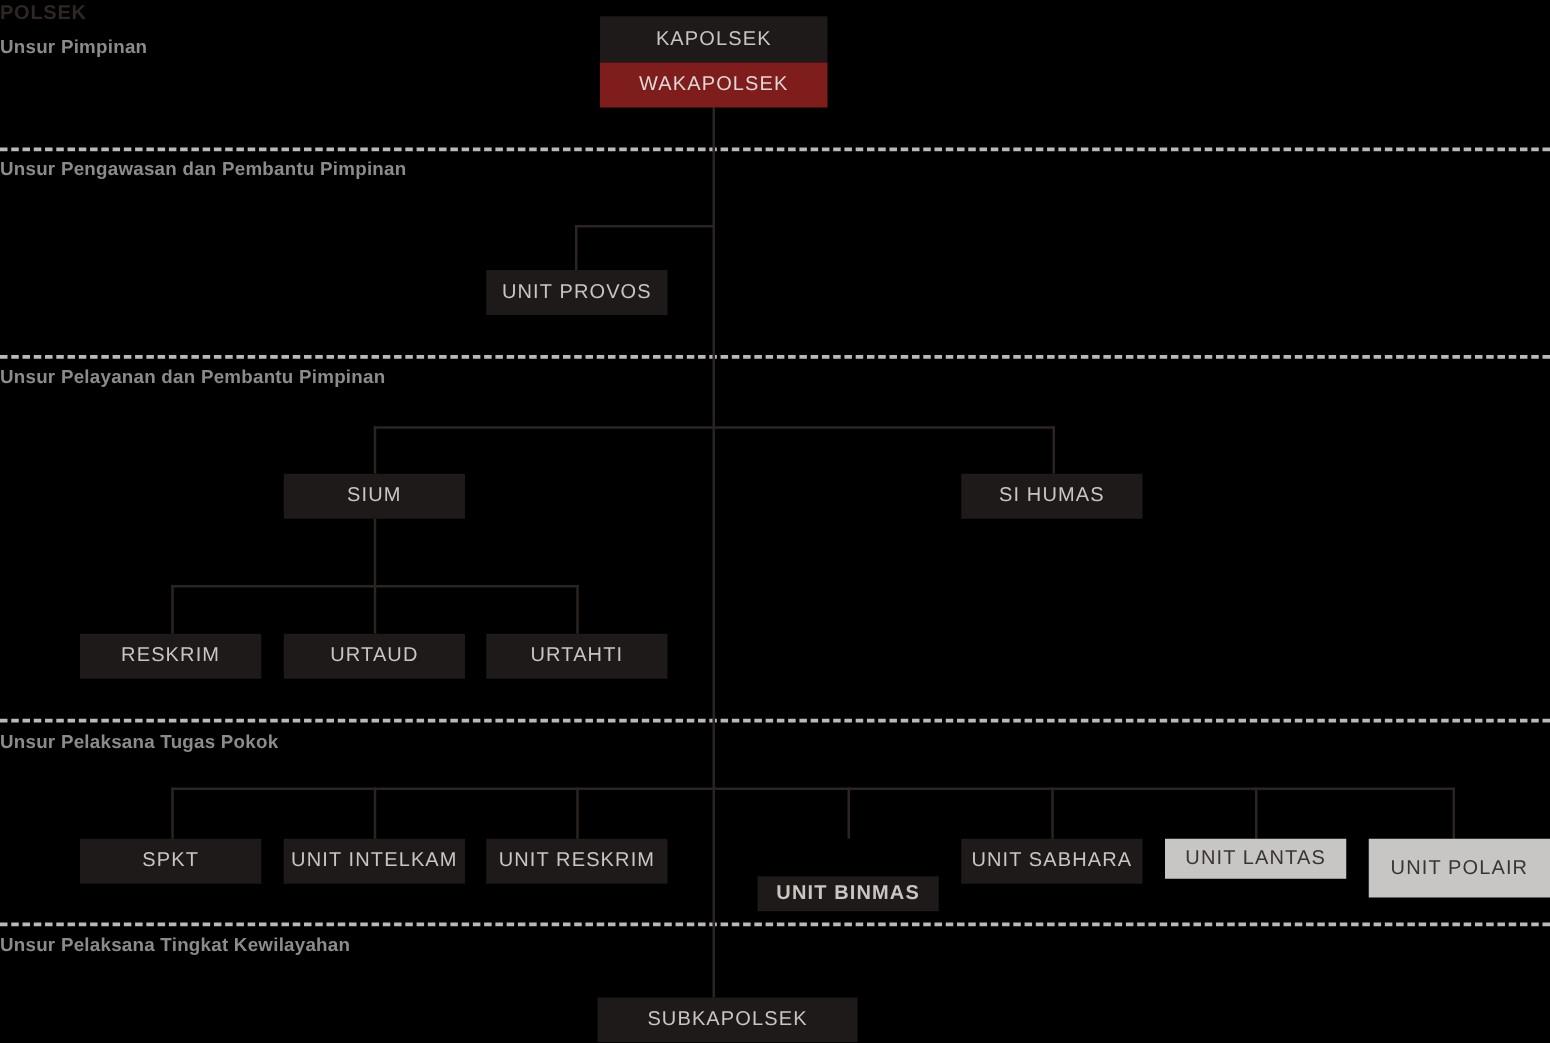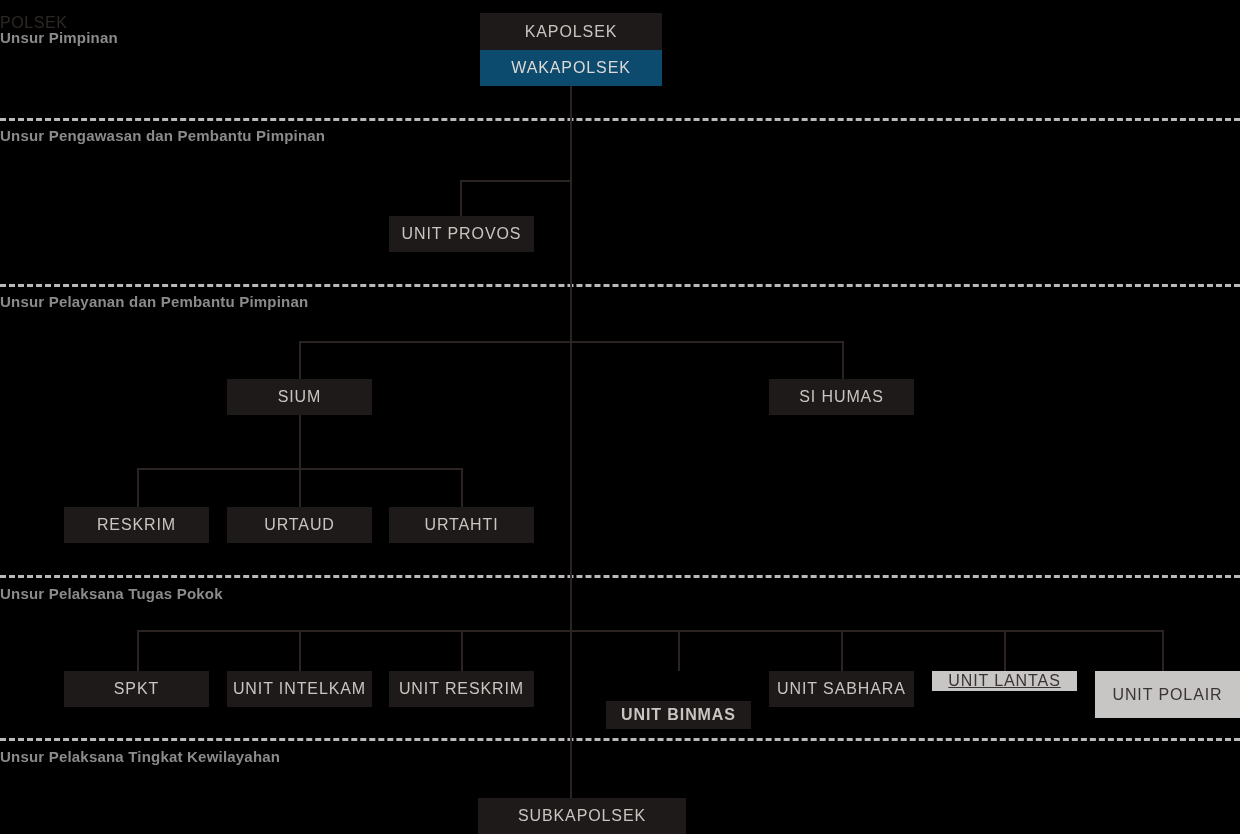--- a/index.html
+++ b/index.html
@@ -22,26 +22,25 @@
   .section-title {
     position: absolute;
     font-weight: bold;
     font-size: 15px;
     letter-spacing: 0.2px;
     color: #8b8b8b;
     white-space: nowrap;
   }
   .chart-title {
     position: absolute;
-    font-weight: normal;
+    font-weight: bold;
     font-size: 16px;
     letter-spacing: 0.6px;
     color: #2e2724;
     white-space: nowrap;
-    margin-top: 12px;
   }
 
   
   .divider {
     position: absolute;
     left: 0;
     width: 1240px;
     height: 0;
     border-top: 3px dashed #b9b9b9;
   }
@@ -56,21 +55,21 @@
     font-size: 16px;
     letter-spacing: 0.9px;
     text-align: center;
     line-height: 1.1;
   }
   .node.dark {
     background: #1e1a19;
     color: #c9c5c1;
   }
   .node.gray {
-    background: #0c4a6e;
+    background: #7f1d1d;
     color: #ddd9d5;
   }
   .node.light {
     background: #c8c6c4;
     color: #3a3432;
   }
 
   
   .ln {
     position: absolute;
@@ -131,18 +130,18 @@
 
   <div class="node dark" style="left:64px; top:507px; width:145px; height:36px;">RESKRIM</div>
   <div class="node dark" style="left:227px; top:507px; width:145px; height:36px;">URTAUD</div>
   <div class="node dark" style="left:389px; top:507px; width:145px; height:36px;">URTAHTI</div>
 
   <div class="node dark" style="left:64px; top:671px; width:145px; height:36px;">SPKT</div>
   <div class="node dark" style="left:227px; top:671px; width:145px; height:36px;">UNIT INTELKAM</div>
   <div class="node dark" style="left:389px; top:671px; width:145px; height:36px;">UNIT RESKRIM</div>
   <div class="node dark" style="left:606px; top:701px; width:145px; height:28px;font-weight:bold;">UNIT BINMAS</div>
   <div class="node dark" style="left:769px; top:671px; width:145px; height:36px;">UNIT SABHARA</div>
-  <div class="node light" style="left:932px; top:671px; width:145px; height:20px;text-decoration:underline;">UNIT LANTAS</div>
+  <div class="node light" style="left:932px; top:671px; width:145px; height:32px;">UNIT LANTAS</div>
   <div class="node light" style="left:1095px; top:671px; width:145px; height:47px;">UNIT POLAIR</div>
 
   <div class="node dark" style="left:478px; top:798px; width:208px; height:36px;">SUBKAPOLSEK</div>
 
 </div>
 
 </body></html>

